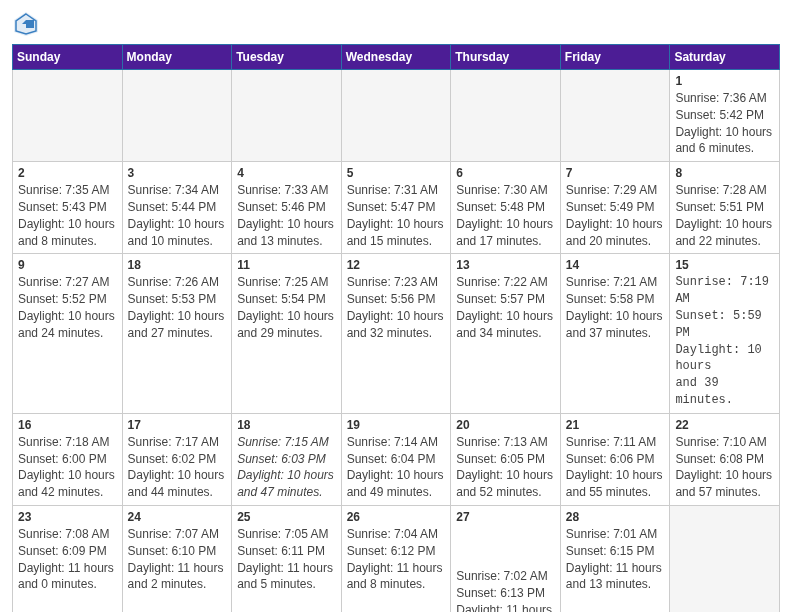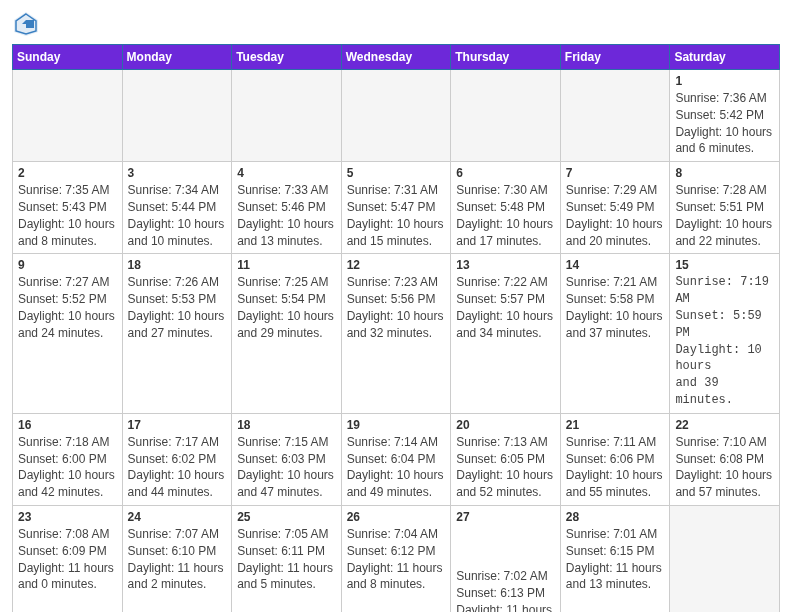--- a/index.html
+++ b/index.html
@@ -55,21 +55,21 @@
     .location {
       font-size: 14px;
       color: #555;
     }
     table {
       width: 100%;
       border-collapse: collapse;
       table-layout: fixed;
     }
     thead th {
-      background-color: #6d28d9;
+      background-color: #4c1d95;
       color: #fff;
       font-size: 12px;
       font-weight: bold;
       padding: 5px 4px;
       text-align: left;
       border: 1px solid #2a6fa8;
     }
     tbody td {
       border: 1px solid #ccc;
       vertical-align: top;
@@ -259,21 +259,21 @@
           </td>
           <td>
             <div class="day-num">17</div>
             <div class="day-info" style="white-space: pre-line;">Sunrise: 7:17 AM
 Sunset: 6:02 PM
 Daylight: 10 hours
 and 44 minutes.</div>
           </td>
           <td>
             <div class="day-num">18</div>
-            <div class="day-info" style="white-space: pre-line;">Sunrise: 7:15 AM
+            <div class="day-info" style="white-space: pre-line; font-style: italic;">Sunrise: 7:15 AM
 Sunset: 6:03 PM
 Daylight: 10 hours
 and 47 minutes.</div>
           </td>
           <td>
             <div class="day-num">19</div>
             <div class="day-info" style="white-space: pre-line;">Sunrise: 7:14 AM
 Sunset: 6:04 PM
 Daylight: 10 hours
 and 49 minutes.</div>

